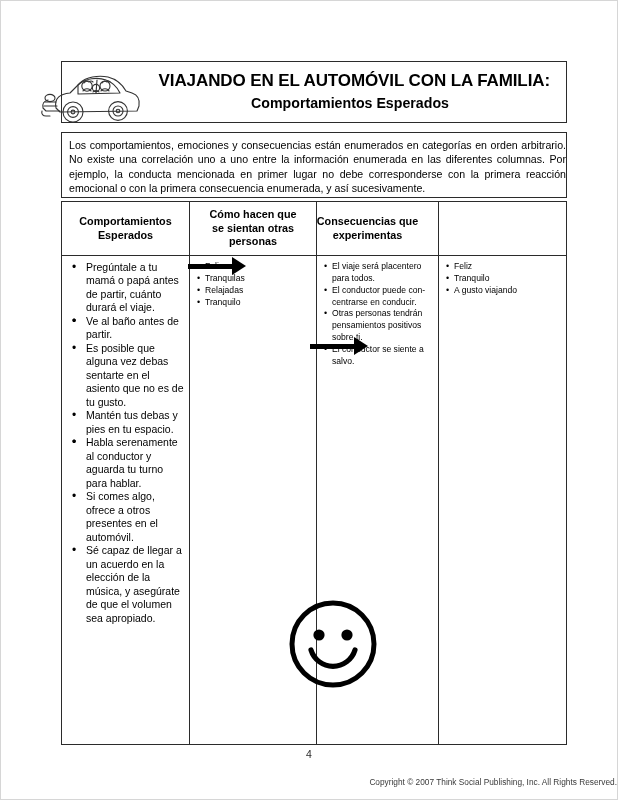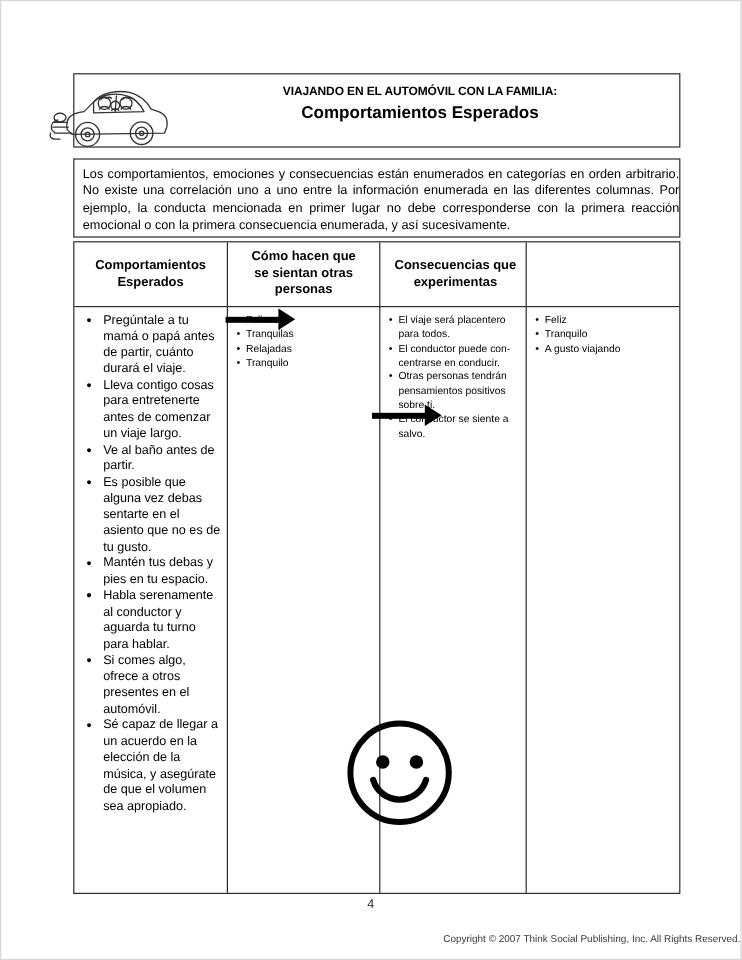--- a/index.html
+++ b/index.html
@@ -45,25 +45,26 @@
     pointer-events: none;
   }
   .title-text {
     position: absolute;
     left: 88px;
     top: 8px;
     width: 400px;
     text-align: center;
   }
   .title-line1 {
-    font-size: 10px;
+    font-size: 17px;
     font-weight: bold;
     letter-spacing: -0.1px;
     line-height: 1.35;
     white-space: nowrap;
+    text-align: right;
   }
   .title-line2 {
     font-size: 14.2px;
     font-weight: 600;
     line-height: 1.4;
     margin-top: 1px;
   }
   .title-line2 b { font-weight: bold; }
 
   
@@ -125,21 +126,21 @@
     justify-content: center;
     text-align: center;
     font-size: 10.8px;
     font-weight: bold;
     line-height: 1.28;
     padding: 0 4px;
     box-sizing: border-box;
   }
   .head-cell.h1 { left: 0;     width: 127px; }
   .head-cell.h2 { left: 128px; width: 126px; text-align: center; }
-  .head-cell.h3 { left: 257px; width: 121px; }
+  .head-cell.h3 { left: 245px; width: 121px; }
   .head-cell.h4 { left: 377px; width: 128px; }
 
   .body-cell {
     position: absolute;
     top: 53px;
     bottom: 0;
     box-sizing: border-box;
     padding: 6px 6px 0 6px;
     overflow: hidden;
   }
@@ -317,21 +318,21 @@
 Esperados</div>
     <div class="head-cell h2" style="white-space:pre-line">Cómo hacen que
 se sientan otras
 personas</div>
     <div class="head-cell h3" style="white-space:pre-line">Consecuencias que
 experimentas</div>
 
     <div class="body-cell c1">
       <ul class="blist">
           <li><span class="bul">•</span><span>Pregúntale a tu mamá o papá antes de partir, cuánto durará el viaje.</span></li>
-          <li><span class="bul">•</span><span>Lleva contigo cosas para entretenerte antes de comenzar un viaje largo.</span></li>
+          <li><span class="bul">•</span></li>
           <li><span class="bul">•</span><span>Ve al baño antes de partir.</span></li>
           <li><span class="bul">•</span><span>Es posible que alguna vez debas sentarte en el asiento que no es de tu gusto.</span></li>
           <li><span class="bul">•</span><span>Mantén tus debas y pies en tu espacio.</span></li>
           <li><span class="bul">•</span></li>
           <li><span class="bul">•</span><span>Habla serenamente al conductor y aguarda tu turno para hablar.</span></li>
           <li><span class="bul">•</span><span>Si comes algo, ofrece a otros presentes en el automóvil.</span></li>
           <li><span class="bul">•</span><span>Sé capaz de llegar a un acuerdo en la elección de la música, y asegúrate de que el volumen sea apropiado.</span></li>
         </ul>
     </div>
 

